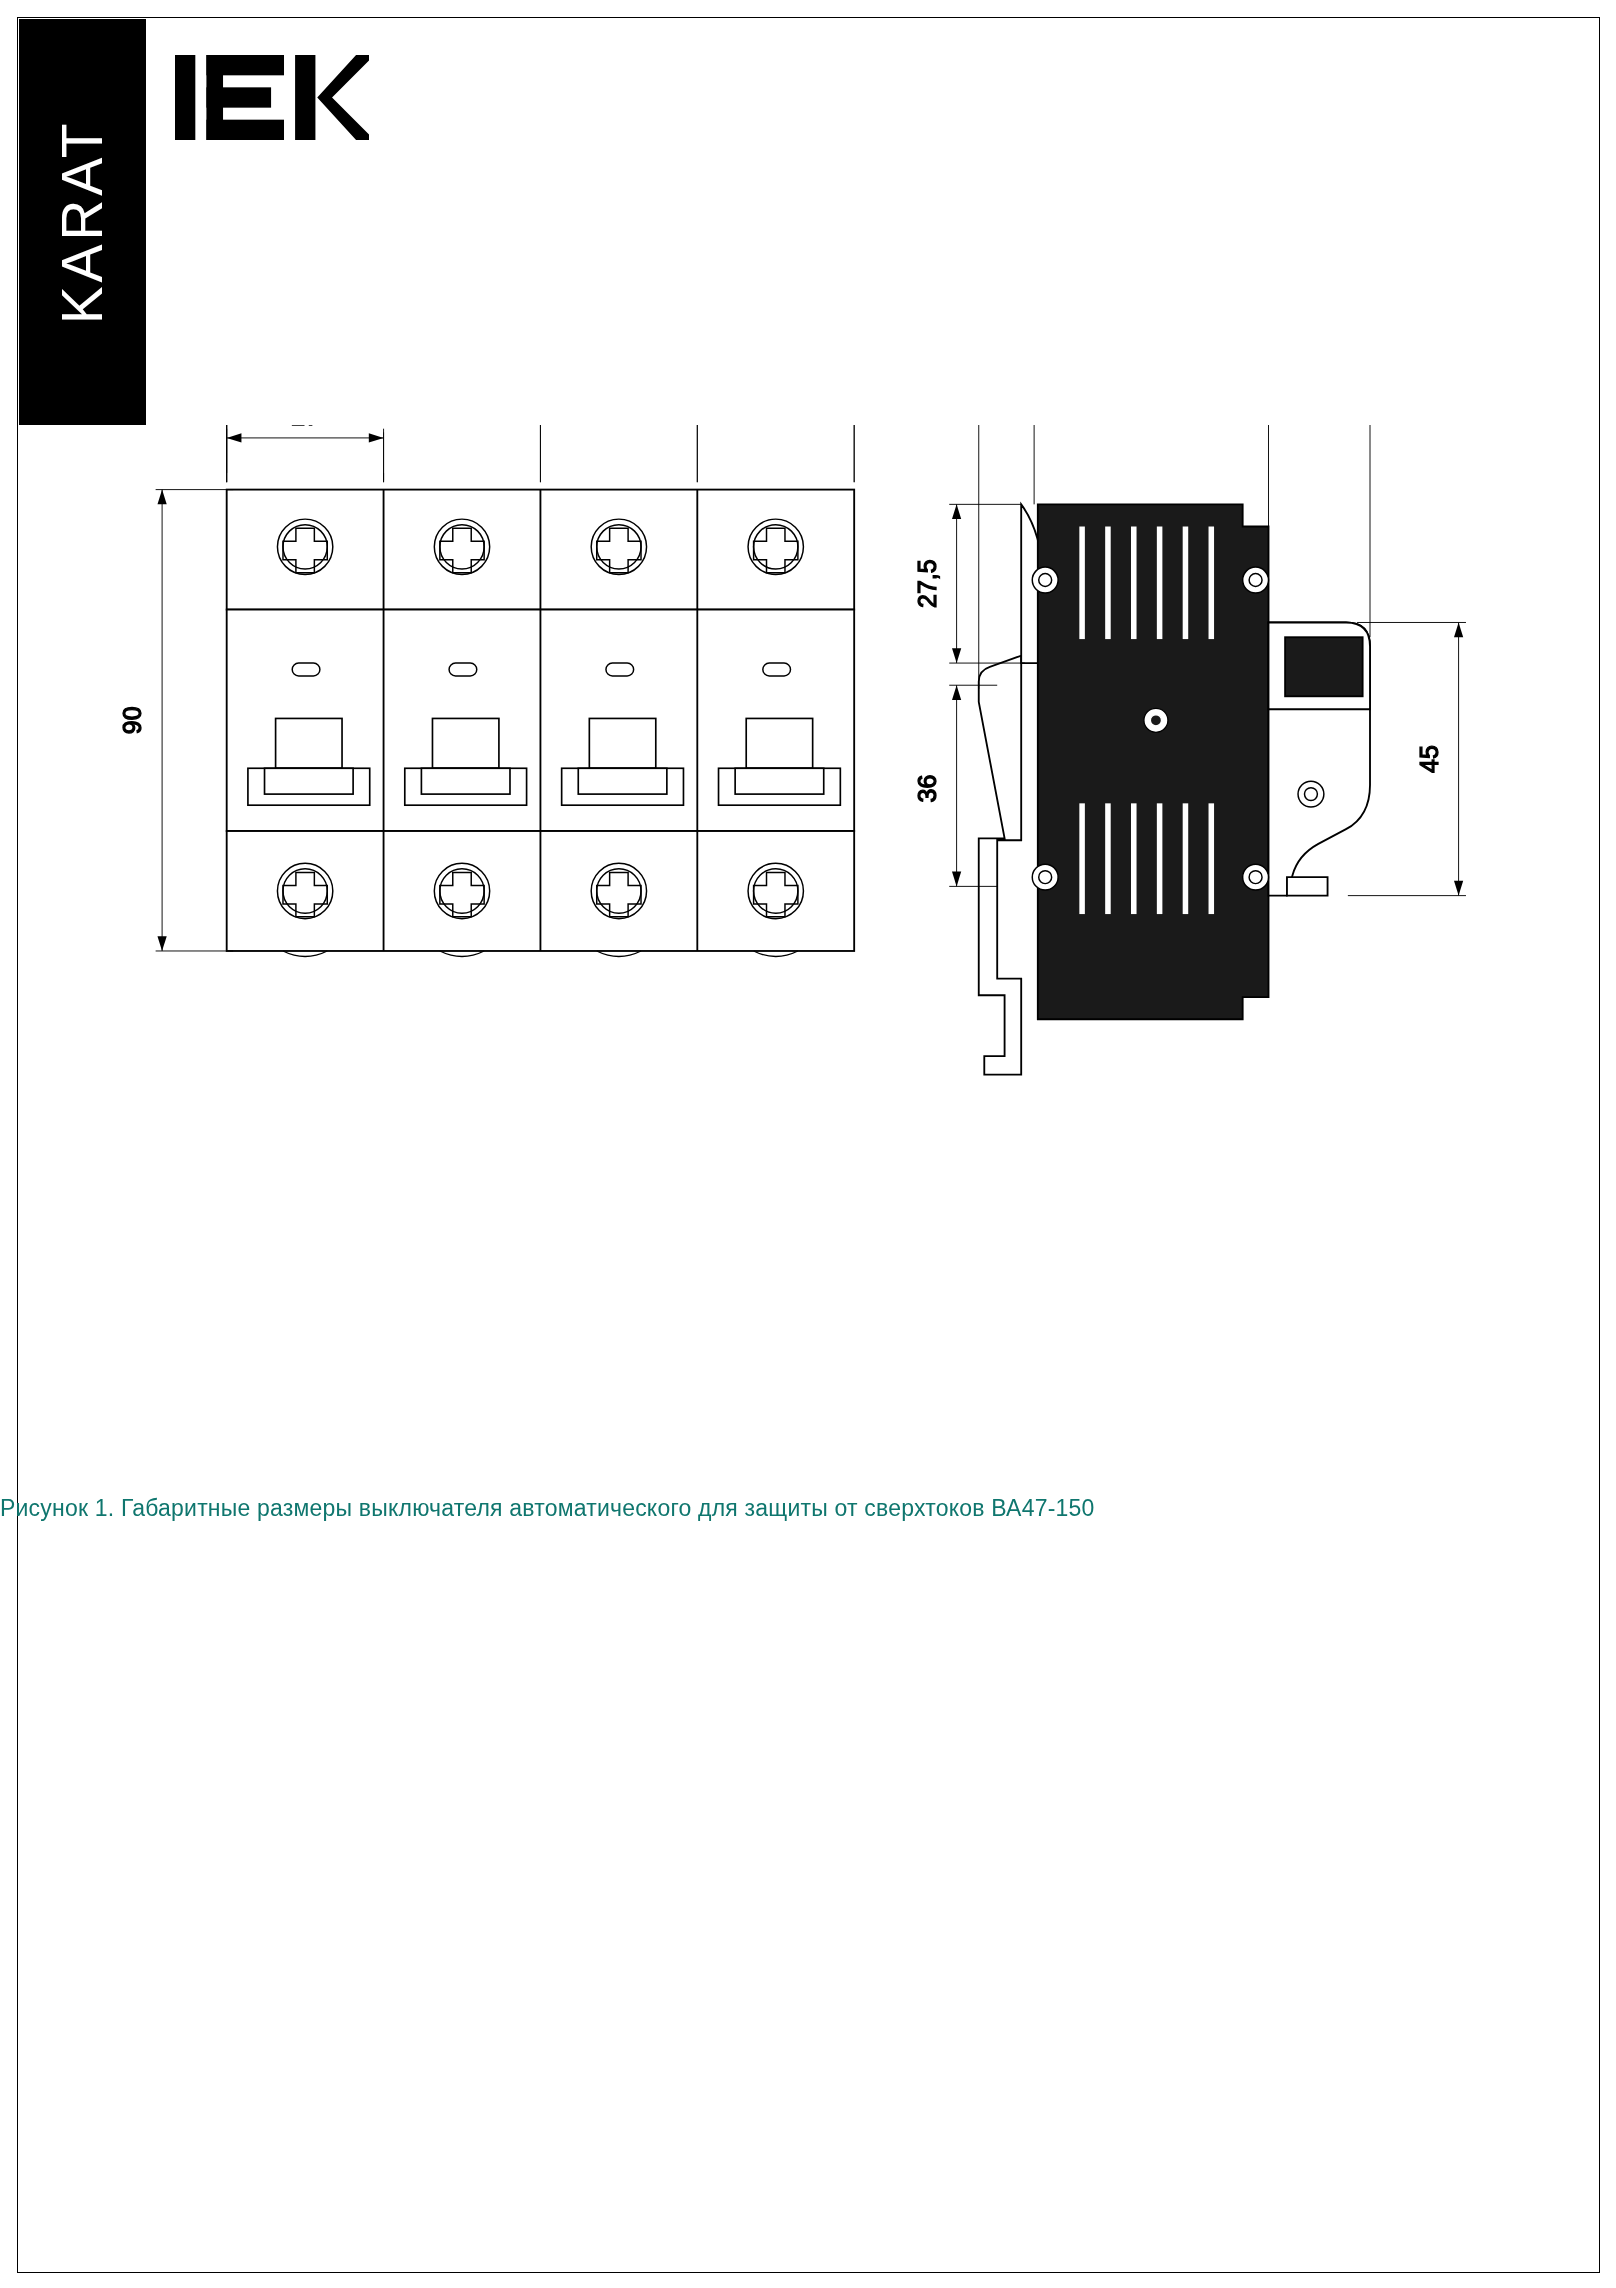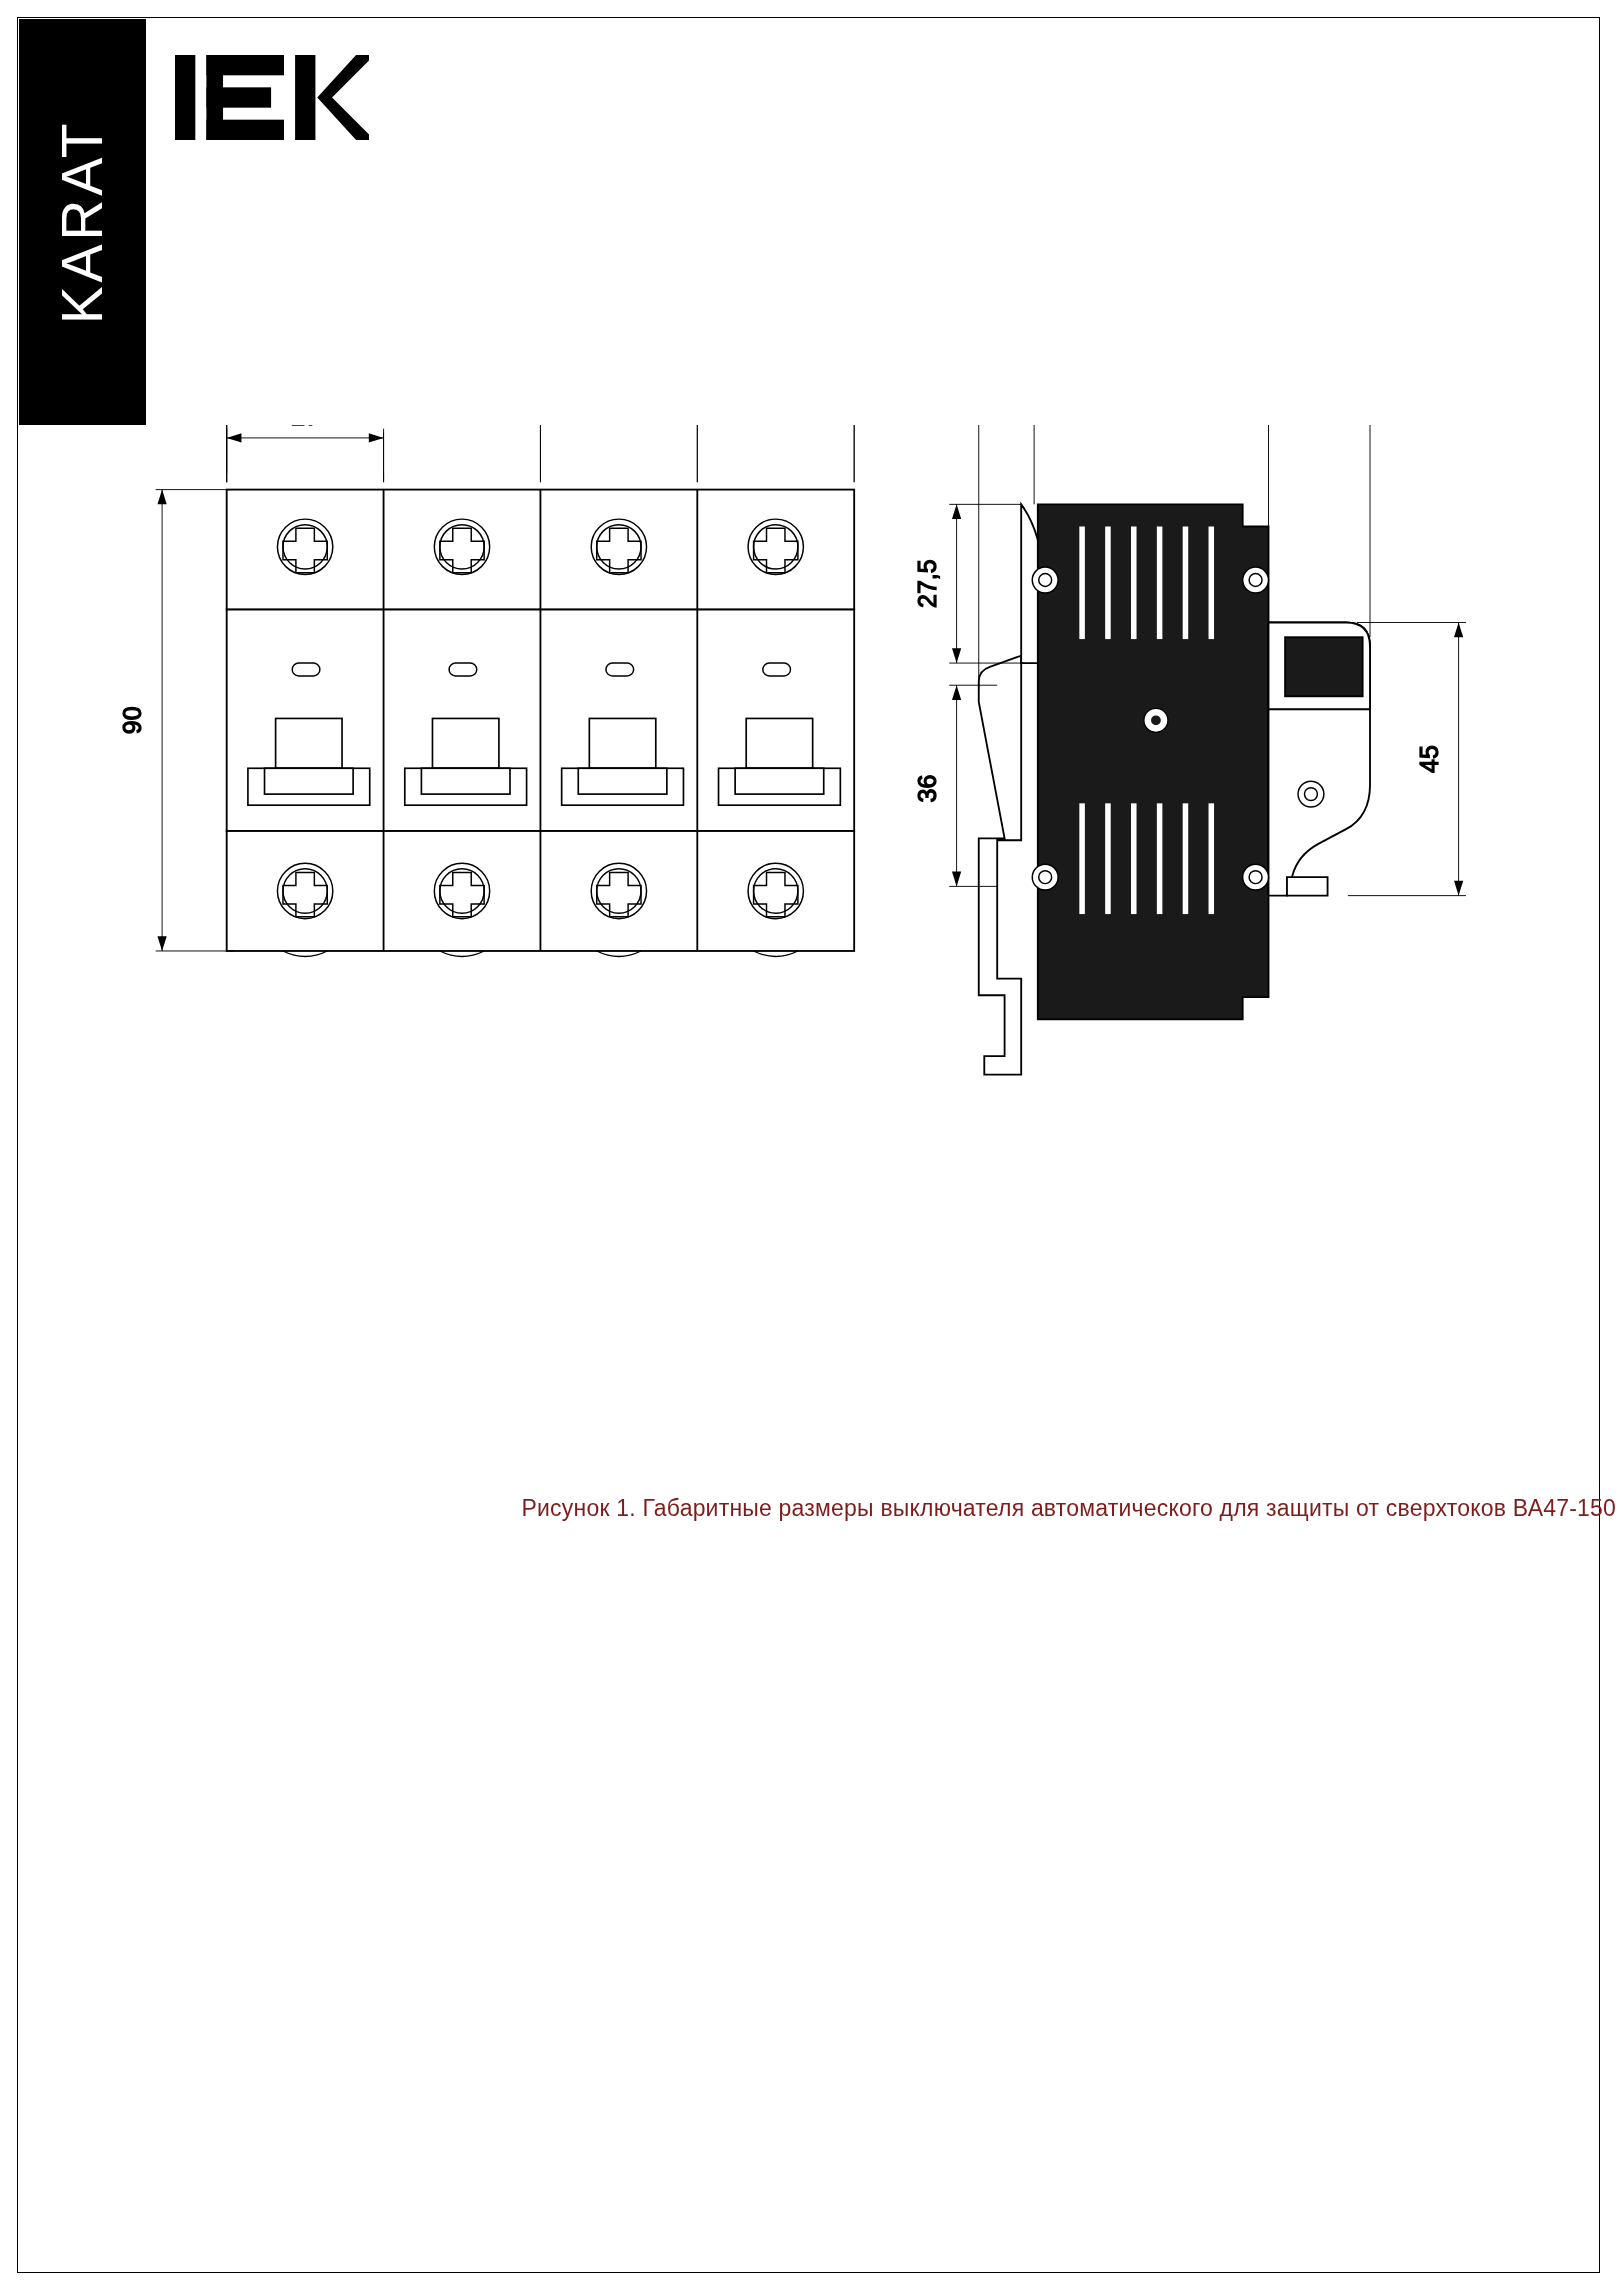--- a/index.html
+++ b/index.html
@@ -61,25 +61,25 @@
     left: 18.5px;
     top: 425px;
     width: 1579px;
     height: 932px;
   }
   .caption {
     position: absolute;
     left: 0;
     right: 0;
     top: 1495px;
-    text-align: right;
+    text-align: left;
     font-size: 23px;
     letter-spacing: 0.2px;
     font-family: "Liberation Sans", sans-serif;
-    color: #7f1d1d;
+    color: #0f766e;
   }
   svg { display: block; }
   text {
     font-family: "Liberation Sans", sans-serif;
     fill: #000;
   }
 </style>
 </head>
 <body>
 

